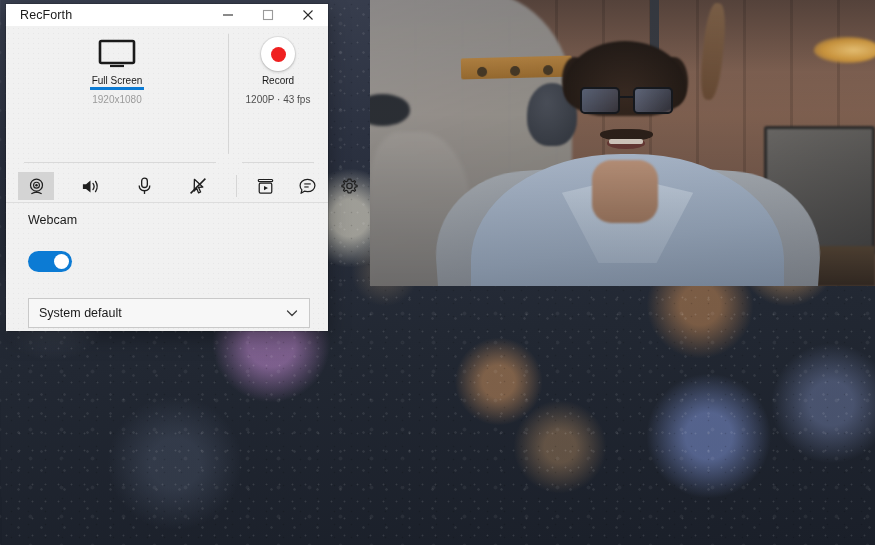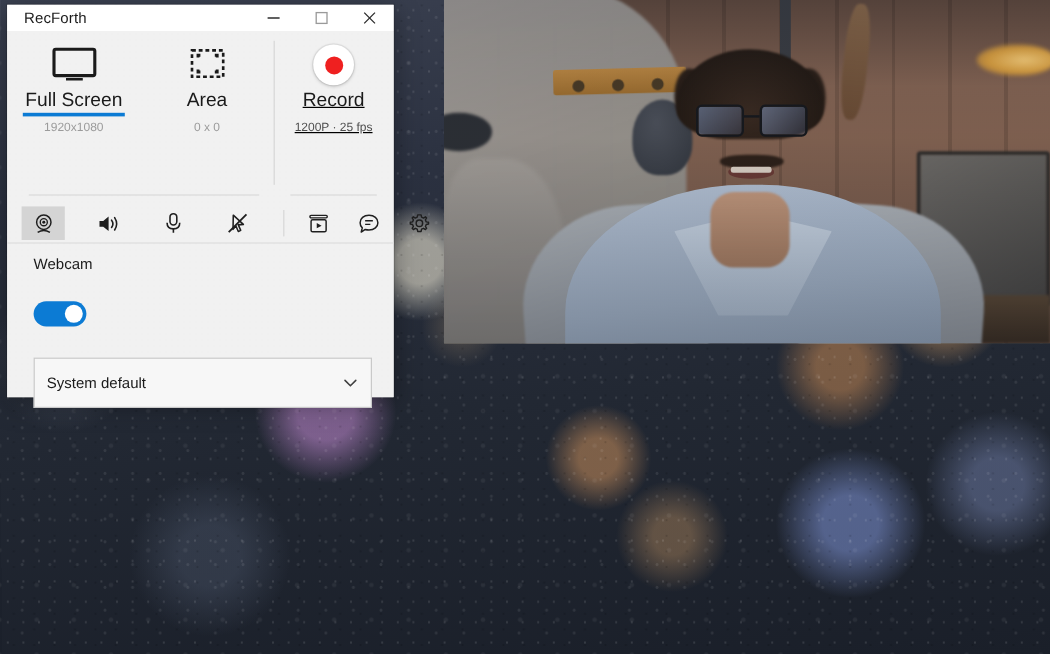--- a/index.html
+++ b/index.html
@@ -350,27 +350,27 @@
     align-items: flex-start;
   }
   .mode-col {
     flex: 1 1 0;
     display: flex;
     flex-direction: column;
     align-items: center;
     padding-top: 10px;
     cursor: default;
   }
-  .mode-col.record { flex: 0 0 100px; text-decoration: underline; }
+  .mode-col.record { flex: 0 0 100px; }
   .mode-icon {
     height: 36px;
     display: flex; align-items: center; justify-content: center;
   }
   .mode-label {
-    font-size: 16px;
+    font-size: 10px;
     color: #1a1a1a;
     margin-top: 3px;
     position: relative;
   }
   .mode-label.active::after {
     content: "";
     position: absolute;
     left: -2px; right: -2px; bottom: -4px;
     height: 3px;
     background: #0c7bd4;
@@ -473,21 +473,21 @@
   .toggle .knob {
     position: absolute;
     right: 3px; top: 3px;
     width: 15px; height: 15px;
     border-radius: 50%;
     background: #ffffff;
   }
 
   .dropdown {
     margin-top: 26px;
-    height: 42px;
+    height: 30px;
     background: #f7f7f7;
     border: 1px solid #c9c9c9;
     display: flex;
     align-items: center;
     padding: 0 10px;
     cursor: default;
   }
   .dd-text {
     font-size: 12.5px;
     color: #1a1a1a;
@@ -582,39 +582,29 @@
           <div class="mode-icon">
             <svg width="38" height="30" viewBox="0 0 38 30" aria-hidden="true">
               <rect x="2" y="2" width="34" height="22" rx="1.5" fill="none" stroke="#1a1a1a" stroke-width="2.6"></rect>
               <line x1="12" y1="27" x2="26" y2="27" stroke="#1a1a1a" stroke-width="2.2"></line>
             </svg>
           </div>
           <div class="mode-label active">Full Screen</div>
           <div class="mode-sub">1920x1080</div>
         </div>
 
-        <div class="mode-col">
-          <div class="mode-icon">
-            <svg width="30" height="28" viewBox="0 0 30 28" aria-hidden="true">
-              <rect x="2" y="2" width="26" height="22" fill="none" stroke="#1a1a1a" stroke-width="2.2" stroke-dasharray="3.2 2.4"></rect>
-              <path d="M7 8 L7 6 L9 6 M21 6 L23 6 L23 8 M23 18 L23 20 L21 20 M9 20 L7 20 L7 18" fill="none" stroke="#1a1a1a" stroke-width="2.4"></path>
-            </svg>
-          </div>
-          <div class="mode-label">Area</div>
-          <div class="mode-sub">0 x 0</div>
-        </div>
 
         <div class="mode-col record">
           <div class="mode-icon">
             <div class="rec-circle">
               <div class="rec-dot"></div>
             </div>
           </div>
           <div class="mode-label">Record</div>
-          <div class="mode-sub rec">1200P · 25 fps</div>
+          <div class="mode-sub rec">1200P · 43 fps</div>
         </div>
       </div>
 
       <div class="toolbar">
         <div class="tb-group left">
 
           <div class="tb-btn selected">
             <span>
               <svg width="19" height="19" viewBox="0 0 20 20" aria-hidden="true">
                 <circle cx="10" cy="8.6" r="6.3" fill="none" stroke="#1f1f1f" stroke-width="1.3"></circle>

